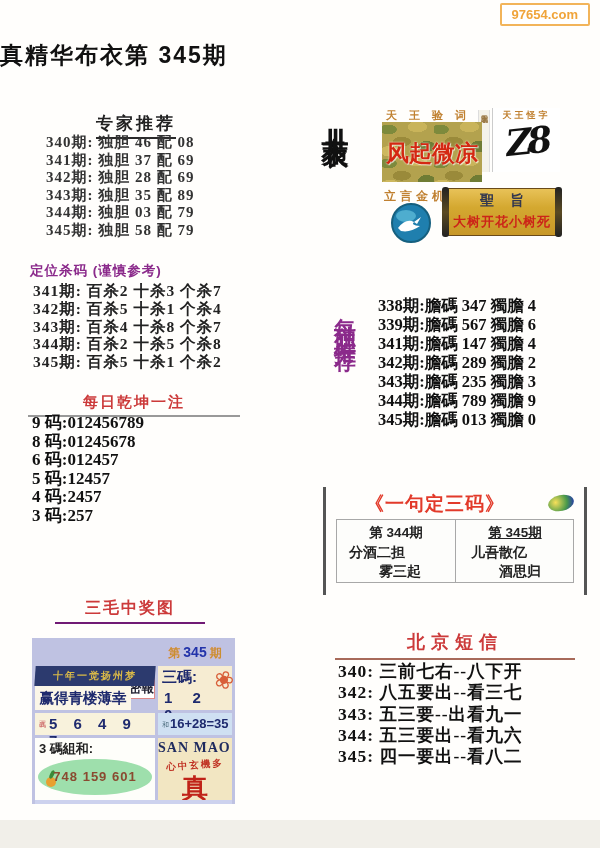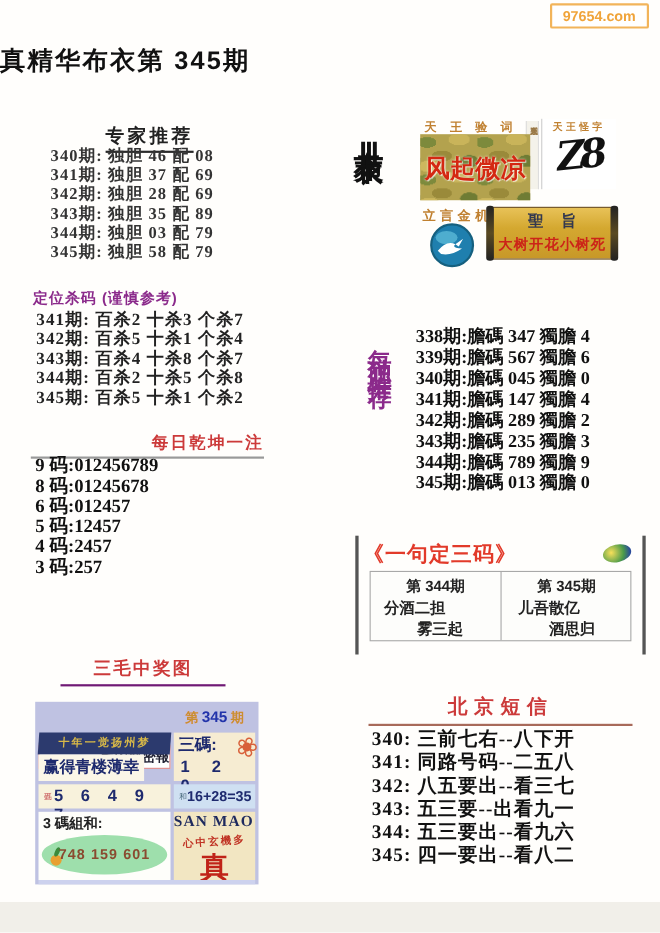--- a/index.html
+++ b/index.html
@@ -26,21 +26,21 @@
   .expert-header {
     left:96px; top:112px; font:700 17px "Liberation Sans", sans-serif;
     color:#222; letter-spacing:3px; border-bottom:2px solid #2a2a2a; padding-bottom:2px;
   }
   .expert-rows { left:46px; top:134px; font:700 15px "Liberation Serif", serif;
     line-height:17.5px; color:#333; letter-spacing:1px; }
   .kill-header { left:30px; top:262px; font:700 13.5px "Liberation Sans", sans-serif;
     color:#8b2a8b; letter-spacing:1px; }
   .kill-rows { left:33px; top:282px; font:700 15.5px "Liberation Serif", serif;
     line-height:17.8px; color:#222; letter-spacing:1px; }
-  .qk-header-row { left:28px; top:393px; width:212px; text-align:right;
+  .qk-header-row { left:28px; top:393px; width:212px; text-align:center;
     font:700 15px "Liberation Sans", sans-serif; color:#cc3a3a; letter-spacing:2px;
     border-bottom:2px solid #999; padding-bottom:3px; }
   .qk-rows { left:32px; top:414px; font:700 17px "Liberation Serif", serif;
     line-height:18.6px; color:#111; }
 
   .sanmao-header { left:55px; top:598px; width:150px; text-align:center;
     font:700 16px "Liberation Sans", sans-serif; color:#cc3a3a; letter-spacing:2px;
     border-bottom:2px solid #701a75; padding-bottom:3px; }
 
   
@@ -137,21 +137,21 @@
     color:#cc2418; font:800 13px "Liberation Sans", sans-serif; letter-spacing:1px; }
 
   
   .dan-vert { left:330px; top:300px; height:160px; font:700 22px "Liberation Sans", sans-serif;
     color:#8b2a8b; writing-mode:vertical-rl; text-orientation:upright; letter-spacing:8px; }
   .dan-rows { left:378px; top:296px; font:700 16.5px "Liberation Serif", serif;
     line-height:19px; color:#111; }
 
   
   .bar { width:3px; height:108px; background:#555; }
-  .yiju-title { left:330px; top:491px; width:210px; text-align:left;
+  .yiju-title { left:330px; top:491px; width:210px; text-align:center;
     font:800 19px "Liberation Sans", sans-serif; color:#e23a2a; letter-spacing:1px; }
   .yiju-icon { left:548px; top:495px; width:26px; height:16px; border-radius:50%;
     background:radial-gradient(circle at 30% 40%, #f8e05a, #4a9a4a 55%, #2a4a9a 85%);
     transform:rotate(-12deg); }
   .yiju-table { left:336px; top:519px; width:238px; height:64px;
     border:1px solid #a8a8a8; background:#fdfdfb; }
   .yiju-sep { position:absolute; left:118px; top:0; bottom:0; width:1px; background:#a8a8a8; }
   .yj-period { position:absolute; top:4px; width:118px; text-align:center;
     font:700 13.5px "Liberation Sans", sans-serif; color:#222; }
   .yj-line { position:absolute; font:700 14px "Liberation Sans", sans-serif; color:#222; }
@@ -225,46 +225,44 @@
     <div class="g-plaque">
       <div class="pt">聖旨</div>
       <div class="px">大树开花小树死</div>
     </div>
   </div>
 
   <div class="abs dan-vert">每独胆推荐</div>
   <div class="abs dan-rows">
     <div>338期:膽碼 347 獨膽 4</div>
     <div>339期:膽碼 567 獨膽 6</div>
-    <div>340期:膽碼 045 獨膽 0</div>
     <div>341期:膽碼 147 獨膽 4</div>
     <div>342期:膽碼 289 獨膽 2</div>
     <div>343期:膽碼 235 獨膽 3</div>
     <div>344期:膽碼 789 獨膽 9</div>
     <div>345期:膽碼 013 獨膽 0</div>
   </div>
 
   <div class="abs bar" style="left:323px; top:487px;"></div>
   <div class="abs bar" style="left:584px; top:487px;"></div>
   <div class="abs yiju-title">《一句定三码》</div>
   <div class="abs yiju-icon"></div>
   <div class="abs yiju-table">
     <div class="yiju-sep"></div>
     <div class="yj-period" style="left:0;">第 344期</div>
     <div class="yj-line" style="left:12px; top:24px;">分酒二担</div>
     <div class="yj-line" style="left:42px; top:43px;">雾三起</div>
-    <div class="yj-period" style="left:119px;">第 345期</div>
+    <div class="yj-period" style="left:119px;text-decoration:underline;">第 345期</div>
     <div class="yj-line" style="left:134px; top:24px;">儿吾散亿</div>
     <div class="yj-line" style="left:162px; top:43px;">酒思归</div>
   </div>
 
   <div class="abs bj-header-row">北京短信</div>
   <div class="abs bj-rows">
     <div>340: 三前七右--八下开</div>
-    <div>341: 同路号码--二五八</div>
     <div>342: 八五要出--看三七</div>
     <div>343: 五三要--出看九一</div>
     <div>344: 五三要出--看九六</div>
     <div>345: 四一要出--看八二</div>
   </div>
 
   <div class="abs sanmao-header">三毛中奖图</div>
   <div class="abs card">
     <div class="cell c-title">三毛内部密報</div>
     <div class="cell c-issue">

